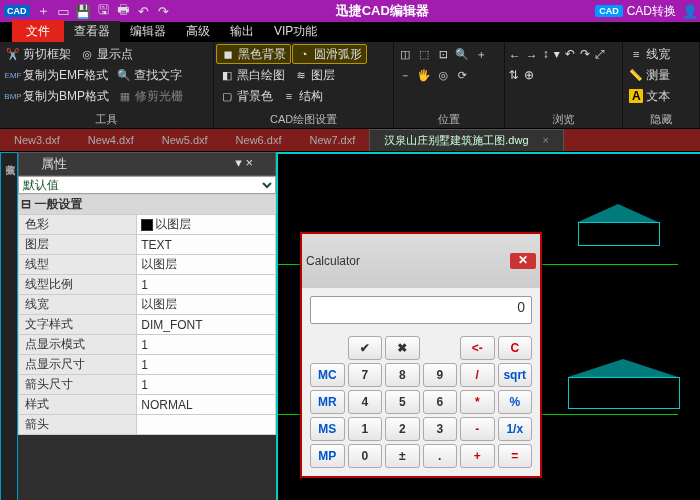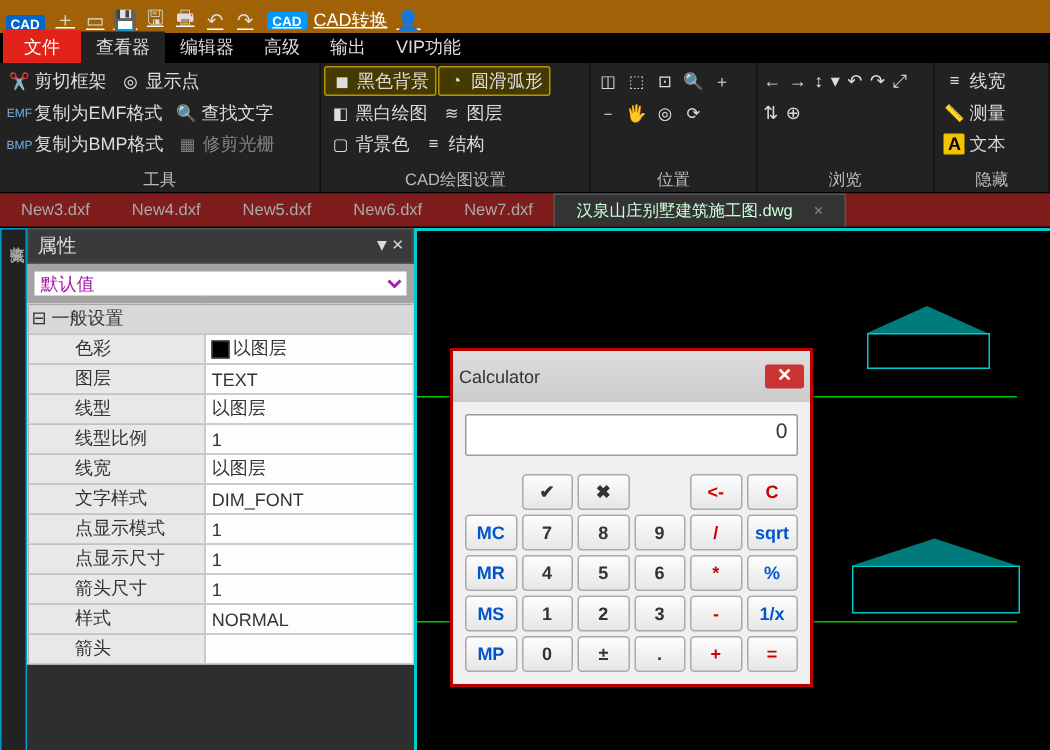--- a/index.html
+++ b/index.html
@@ -1,78 +1,79 @@
 <!DOCTYPE html>
 <html><head>
 <meta charset="utf-8">
 <style>
   body { margin:0; font-family: "Microsoft YaHei", Arial, sans-serif; font-size:12px; background:#1a1a1a; width:700px; height:500px; overflow:hidden; color:#fff; }
-  .titlebar { height:22px; background:#a16207; display:flex; align-items:flex-end;text-decoration:underline; }
+  .titlebar { height:22px; background:#a21caf; display:flex; align-items:center; }
   .titlebar .logo { background:#0066cc; color:#fff; font-size:9px; font-weight:bold; padding:1px 3px; margin:0 4px; border-radius:2px; }
   .titlebar .tbtn { width:20px; height:18px; display:flex; align-items:center; justify-content:center; color:#ddd; cursor:pointer; font-size:13px; }
   .titlebar .title { flex:1; text-align:center; font-size:13px; color:#fff; font-weight:bold; }
   .titlebar .cad-conv { display:flex; align-items:center; gap:4px; padding:0 4px; }
   .titlebar .cad-icon { background:#0099ff; color:#fff; font-size:9px; padding:1px 4px; border-radius:2px; font-weight:bold; }
-  .menubar { height:20px; background:#000; display:flex; align-items:flex-end; padding-left:2px; }
+  .menubar { height:20px; background:#000; display:flex; align-items:flex-end; padding-left:12px; }
   .menubar .mtab { padding:2px 10px; color:#ddd; cursor:pointer; font-size:12px; }
   .menubar .mtab.file { background:#e2231a; color:#fff; padding:3px 14px 2px; }
   .menubar .mtab.active { background:#222; }
   .ribbon { height:86px; background:#222; display:flex; border-bottom:1px solid #000; }
   .ribbon-group { border-right:1px solid #111; display:flex; flex-direction:column; }
   .ribbon-group .body { flex:1; display:flex; flex-wrap:wrap; align-content:flex-start; padding:2px; gap:1px; }
   .ribbon-group .label { height:16px; text-align:center; color:#bbb; font-size:11px; }
   .rbtn { height:20px; display:flex; align-items:center; gap:3px; padding:0 4px; color:#ddd; cursor:pointer; white-space:nowrap; }
   .rbtn .ic { width:14px; height:14px; display:flex; align-items:center; justify-content:center; font-size:11px; }
   .rbtn.hl { background:#443a00; border:1px solid #b89500; border-radius:2px; height:18px; }
   .rbtn.tb { padding:0 2px; }
   .yellow-a { background:#ffcc00; color:#000; font-weight:bold; width:14px; text-align:center; border-radius:1px; }
   .tabstrip { height:22px; background:#7f1d1d; display:flex; align-items:center; border-bottom:1px solid #000; }
   .doctab { padding:3px 14px; color:#aaa; font-size:11px; cursor:pointer; }
   .doctab.active { background:#333; color:#cfd; border:1px solid #555; border-bottom:none; }
   .doctab .x { margin-left:14px; color:#888; }
   .main { display:flex; height:350px; }
   .leftbar { width:16px; background:#222; writing-mode:vertical-rl; text-orientation:upright; color:#aaa; font-size:10px; padding-top:4px; border-right:1px solid #000; border:1px solid #0099cc; }
   .props { width:258px; background:#2e2e2e; display:flex; flex-direction:column; color:#ddd; }
-  .props .hdr { background:#3a3a3a; padding:2px 6px; display:flex; justify-content:space-between; border:1px solid #555; font-size:13px; }
-  .props select { width:100%; background:#fff; color:#a21caf; border:5px solid #a3a3a3; font-size:12px; }
+  .props .hdr { background:#3a3a3a; padding:2px 22px; display:flex; justify-content:space-between; border:1px solid #555; font-size:13px; }
+  .props select { width:100%; background:#fff; color:#14532d; border:1px solid #a3a3a3; font-size:12px; }
   .props .grid { flex:1; overflow:hidden; }
   .ptable { width:100%; border-collapse:collapse; font-size:12px; }
   .ptable td { background:#e8e8e8; color:#333; border:1px solid #ccc; padding:1px 4px; height:15px; }
-  .ptable td.k { padding-left:31px; width:46%; }
-  .ptable td.cat { background:#d8d8d8; font-weight:normal; padding-left:2px; }
+  .ptable td.k { padding-left:6px; width:46%; }
+  .ptable td.cat { background:#d8d8d8; font-weight:bold; padding-left:2px; }
   .ptable td.val { background:#fdfdfd;margin-top:29px; }
   .ptable .sq { display:inline-block; width:10px; height:10px; background:#000; border:1px solid #333; vertical-align:middle; margin-right:2px; }
   .canvas { flex:1; background:#000; position:relative; border-left:2px solid #0cc; border-top:2px solid #0cc; overflow:hidden; }
   .building { position:absolute; }
   .roof { width:0; height:0; border-left:40px solid transparent; border-right:40px solid transparent; border-bottom:18px solid #0cc; opacity:0.6; }
   .body2 { width:80px; height:22px; border:1px solid #0cc; }
   .hline { position:absolute; left:0; width:400px; height:1px; background:#0c0; }
   
   .calc { position:absolute; left:300px; top:232px; width:238px; background:#f0f0f0; border:2px solid #b00; box-shadow:0 0 6px rgba(0,0,0,.5); }
-  .calc .chd { height:32px; background:linear-gradient(#ddd,#ccc); display:flex; align-items:center; padding:1px 4px; font-size:12px; color:#333; }
+  .calc .chd { height:32px; background:linear-gradient(#ddd,#ccc); display:flex; align-items:center; padding:11px 4px; font-size:12px; color:#333; }
   .calc .chd .cx { margin-left:auto; width:26px; height:16px; background:#c33; color:#fff; text-align:center; border-radius:2px; font-weight:bold; line-height:15px; }
   .calc .disp { margin:8px; height:22px; background:#fff; border:1px solid #999; text-align:right; padding:2px 6px; font-size:14px; color:#333; border-radius:2px; }
   .calc .keys { display:grid; grid-template-columns:repeat(6,1fr); gap:3px; padding:4px 8px 8px; }
   .calc .key { height:22px; background:linear-gradient(#fdfdfd,#e6e6e6); border:1px solid #aaa; border-radius:3px; display:flex; align-items:center; justify-content:center; font-size:12px; color:#333; cursor:pointer; font-weight:bold; }
   .calc .key.mem { color:#0055cc; }
   .calc .key.op { color:#cc0000; }
   .calc .key.empty { background:transparent; border:none; cursor:default; }
 </style>
 </head>
 <body>
 
 <div class="titlebar">
   <span class="logo">CAD</span>
   <span class="tbtn">＋</span>
   <span class="tbtn">▭</span>
   <span class="tbtn">💾</span>
   <span class="tbtn">🖫</span>
   <span class="tbtn">🖶</span>
   <span class="tbtn">↶</span>
   <span class="tbtn">↷</span>
+  <span class="title">迅捷CAD编辑器</span>
   <span class="cad-conv">
     <span class="cad-icon">CAD</span>
     <span>CAD转换</span>
   </span>
   <span class="tbtn">👤</span>
 </div>
 
 <div class="menubar">
   <span class="mtab file">文件</span>
   <span class="mtab active">查看器</span>

